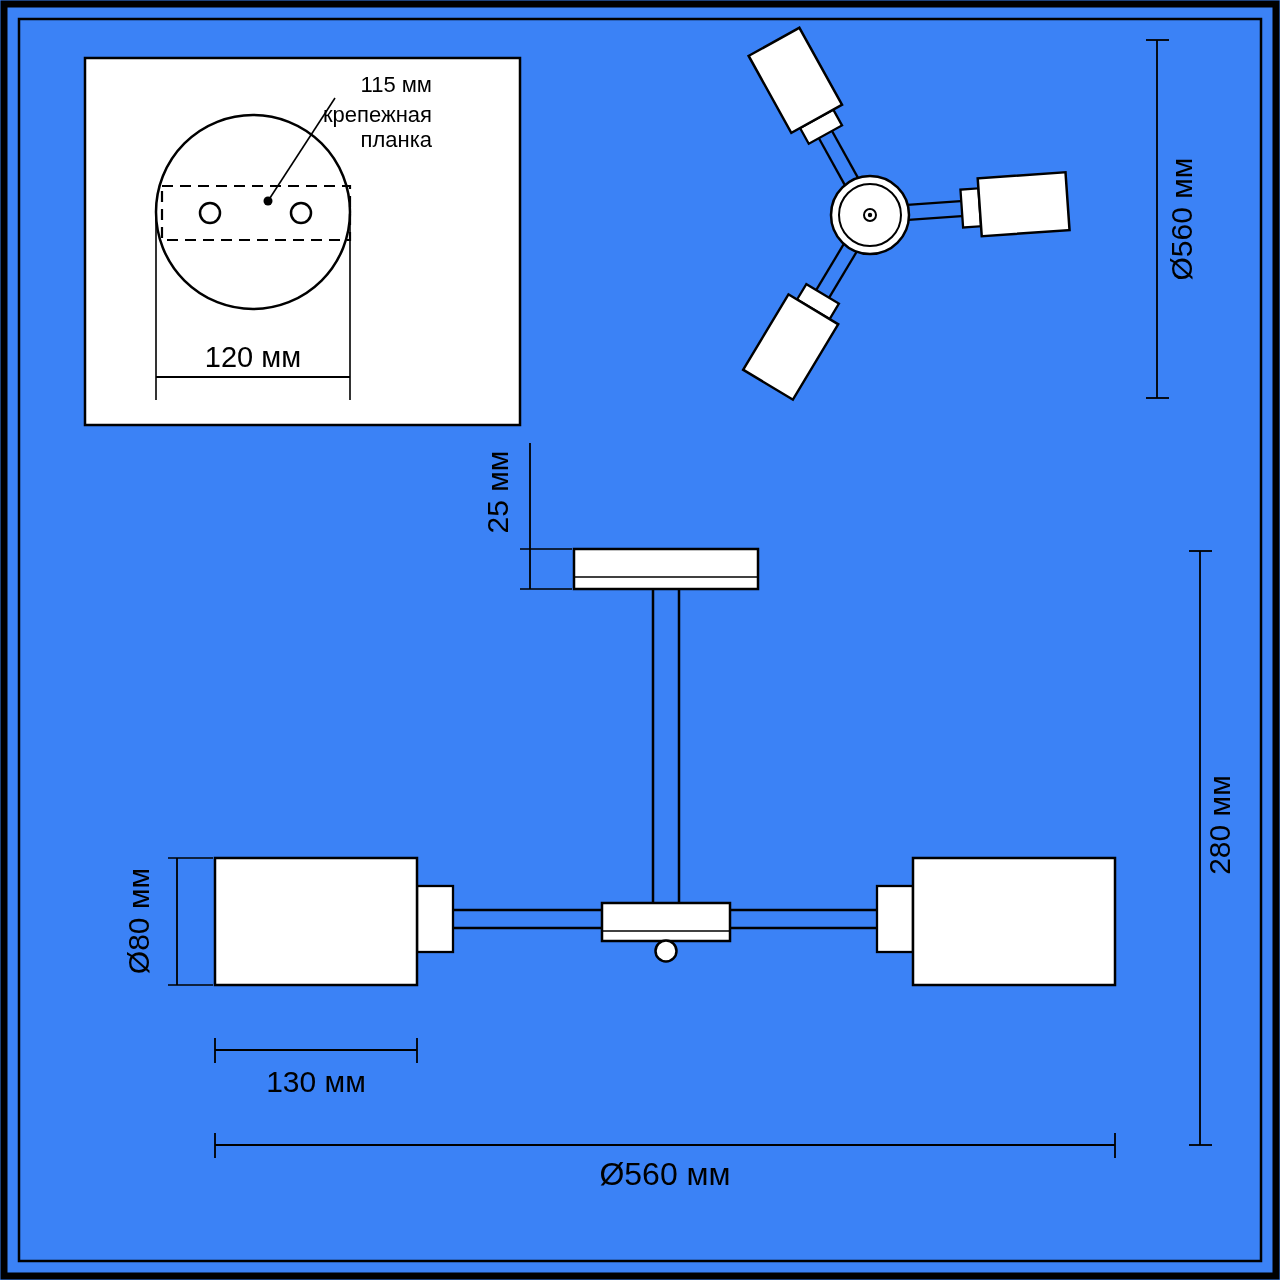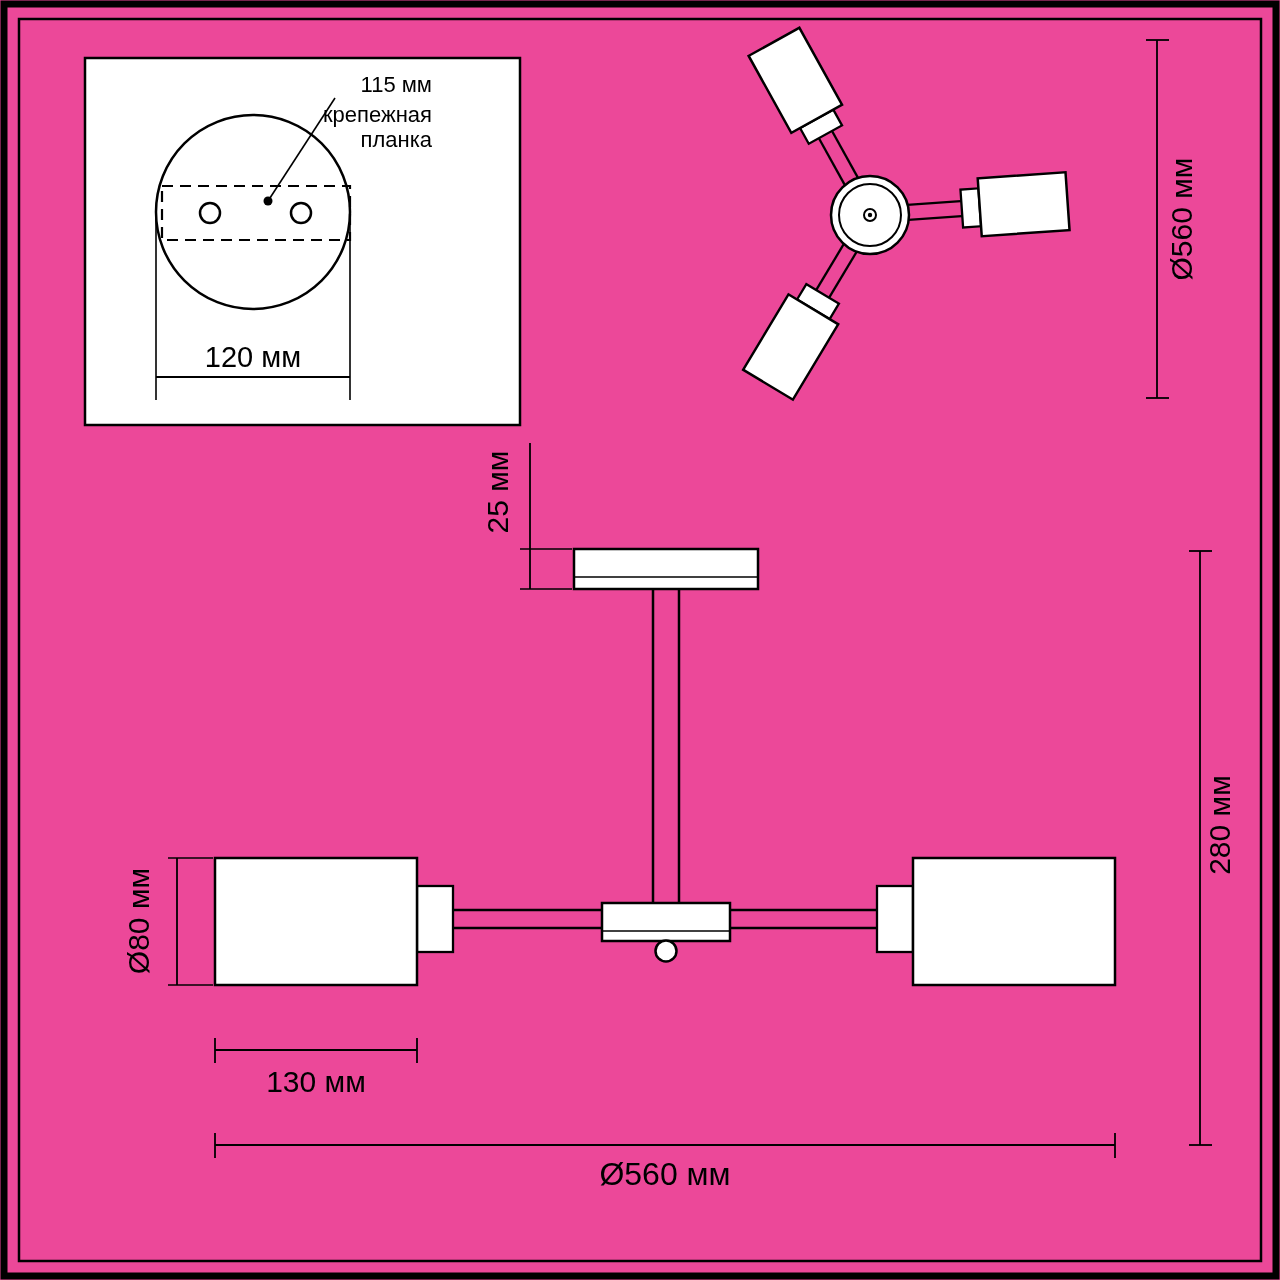--- a/index.html
+++ b/index.html
@@ -4,21 +4,21 @@
 <style>
   html, body {
     margin: 0;
     padding: 0;
     background: #ffffff;
   }
   .page {
     width: 1280px;
     height: 1280px;
     position: relative;
-    background: #ec4899;
+    background: #3b82f6;
     font-family: "Liberation Sans", sans-serif;
     overflow: hidden;
   }
   svg { display: block; }
   text {
     fill: #000000;
     font-family: "Liberation Sans", sans-serif;
   }
   .dim-text   { font-size: 30px; }
   .dim-text-lg{ font-size: 32px; }

